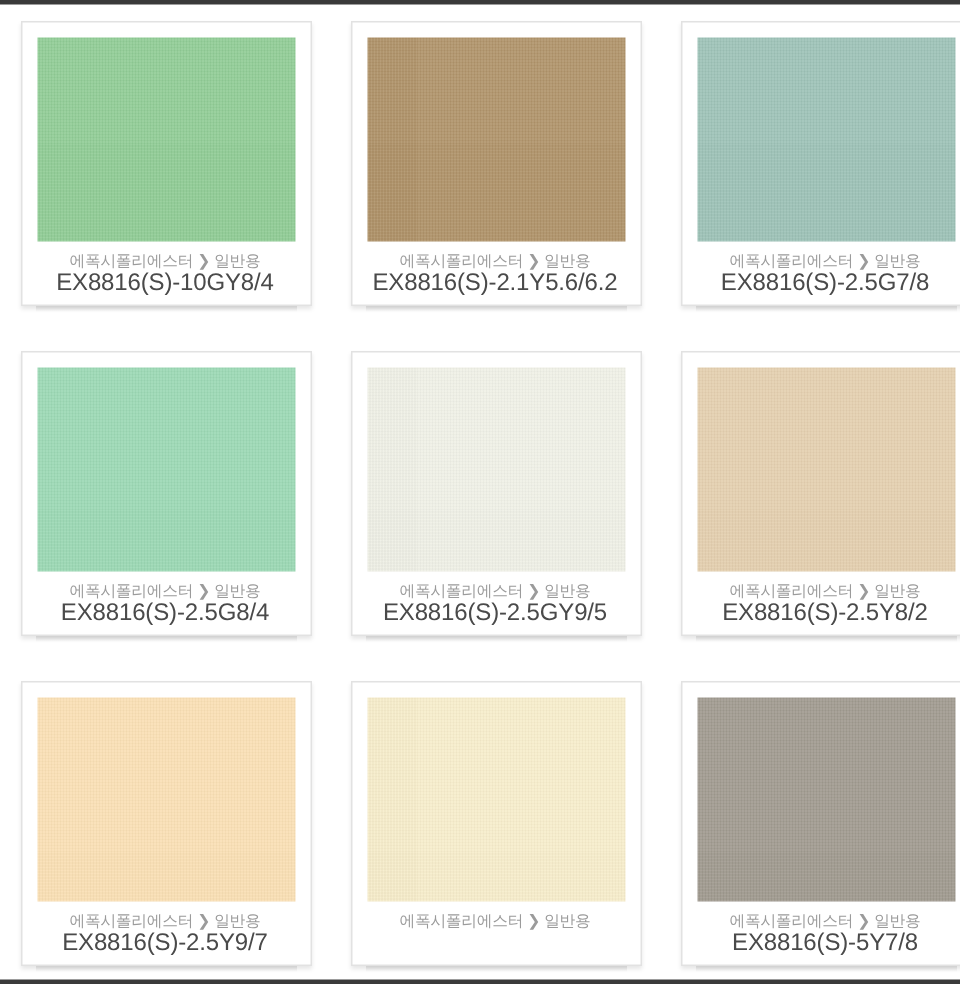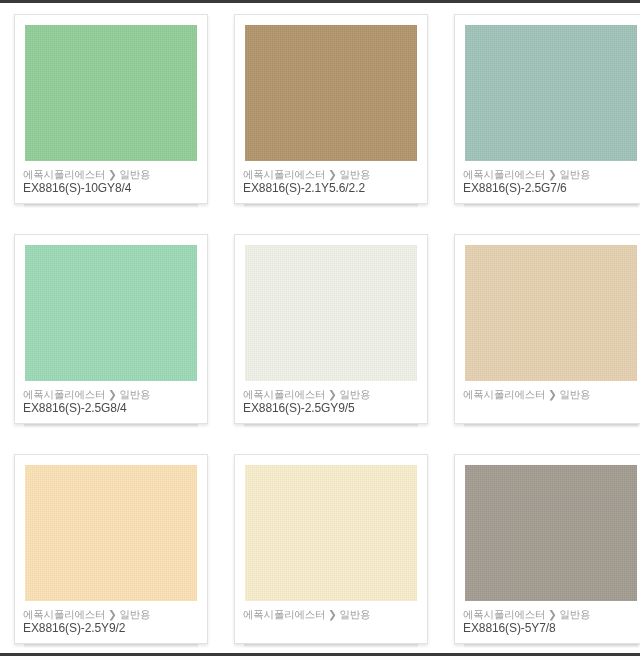--- a/index.html
+++ b/index.html
@@ -76,31 +76,31 @@
     background-image:
       repeating-linear-gradient(90deg, rgba(255,255,255,0.055) 0px, rgba(255,255,255,0.055) 1px, rgba(0,0,0,0.018) 1px, rgba(0,0,0,0.018) 2px),
       repeating-linear-gradient(0deg, rgba(255,255,255,0.045) 0px, rgba(255,255,255,0.045) 1px, rgba(0,0,0,0.015) 1px, rgba(0,0,0,0.015) 2px);
   }
 
   .caption {
     position: absolute;
     left: 8px;
     right: 10px;
     top: 152px;
-    text-align: left;
+    text-align: center;
   }
   .caption .category {
     font-size: 10.5px;
     line-height: 14px;
     color: #9b9b9b;
     white-space: nowrap;
     letter-spacing: -0.2px;
   }
   .caption .code {
-    font-size: 12px;
+    font-size: 16px;
     line-height: 15px;
     color: #4a4a4a;
     white-space: nowrap;
     letter-spacing: -0.1px;
   }
 </style>
 </head>
 <body>
 
 <div class="edge-rule top"></div>
@@ -115,31 +115,31 @@
         <div class="code">EX8816(S)-10GY8/4</div>
       </div>
     </div>
   </div>
 
   <div class="card-cell">
     <div class="card">
       <div class="swatch" style="background-color: rgb(176, 147, 106);"></div>
       <div class="caption">
         <div class="category">에폭시폴리에스터 ❯ 일반용</div>
-        <div class="code">EX8816(S)-2.1Y5.6/2.2</div>
+        <div class="code">EX8816(S)-2.1Y5.6/6.2</div>
       </div>
     </div>
   </div>
 
   <div class="card-cell">
     <div class="card">
       <div class="swatch" style="background-color: rgb(157, 194, 183);"></div>
       <div class="caption">
         <div class="category">에폭시폴리에스터 ❯ 일반용</div>
-        <div class="code">EX8816(S)-2.5G7/6</div>
+        <div class="code">EX8816(S)-2.5G7/8</div>
       </div>
     </div>
   </div>
 
   <div class="card-cell">
     <div class="card">
       <div class="swatch" style="background-color: rgb(155, 216, 180);"></div>
       <div class="caption">
         <div class="category">에폭시폴리에스터 ❯ 일반용</div>
         <div class="code">EX8816(S)-2.5G8/4</div>
@@ -155,30 +155,31 @@
         <div class="code">EX8816(S)-2.5GY9/5</div>
       </div>
     </div>
   </div>
 
   <div class="card-cell">
     <div class="card">
       <div class="swatch" style="background-color: rgb(228, 207, 175);"></div>
       <div class="caption">
         <div class="category">에폭시폴리에스터 ❯ 일반용</div>
+        <div class="code">EX8816(S)-2.5Y8/2</div>
       </div>
     </div>
   </div>
 
   <div class="card-cell">
     <div class="card">
       <div class="swatch" style="background-color: rgb(250, 223, 180);"></div>
       <div class="caption">
         <div class="category">에폭시폴리에스터 ❯ 일반용</div>
-        <div class="code">EX8816(S)-2.5Y9/2</div>
+        <div class="code">EX8816(S)-2.5Y9/7</div>
       </div>
     </div>
   </div>
 
   <div class="card-cell">
     <div class="card">
       <div class="swatch" style="background-color: rgb(247, 237, 203);"></div>
       <div class="caption">
         <div class="category">에폭시폴리에스터 ❯ 일반용</div>
       </div>

